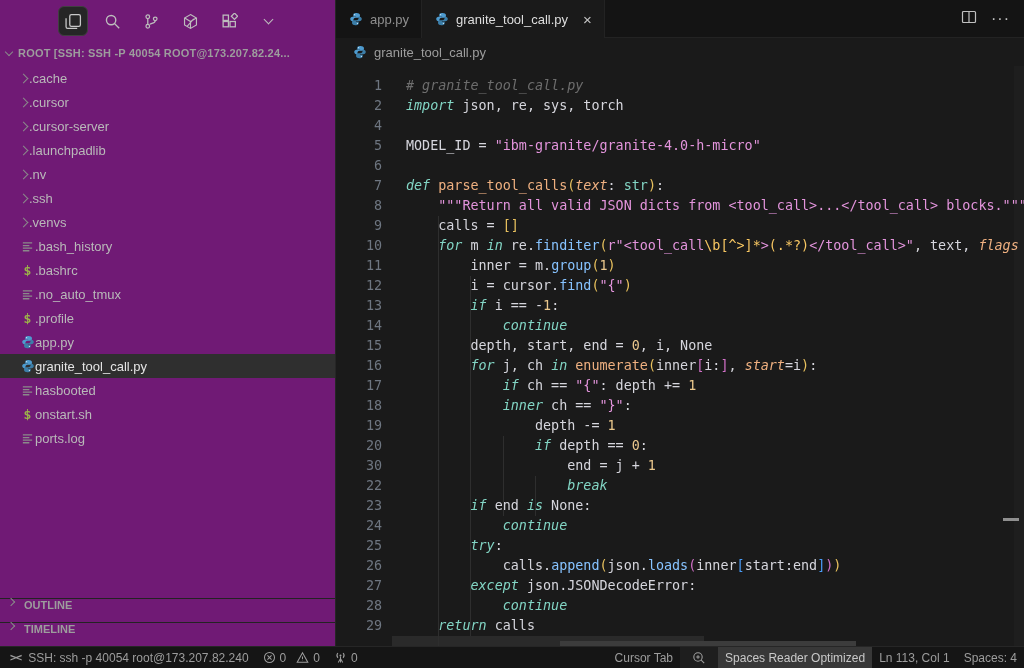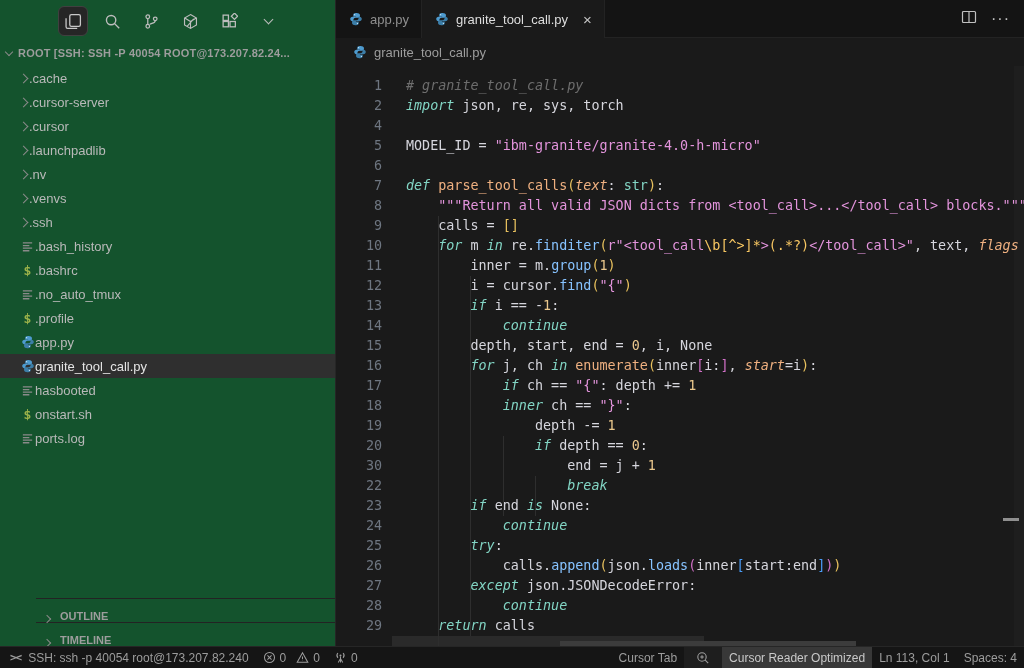--- a/index.html
+++ b/index.html
@@ -2,43 +2,43 @@
 <html><head>
 <meta charset="utf-8">
 <style>
   * { margin:0; padding:0; box-sizing:border-box; }
   html,body { width:1024px; height:668px; overflow:hidden; background:#1a1a1a;
               font-family:"Liberation Sans", sans-serif; }
   .app { position:relative; width:1024px; height:668px; background:#1a1a1a; color:#d6d6dd; }
 
   
   .sidebar { position:absolute; left:0; top:0; width:336px; height:646px;
-             background:#14532d; border-right:1px solid #262626; overflow:hidden; }
+             background:#701a75; border-right:1px solid #262626; overflow:hidden; }
   .activity-row { height:42px; display:flex; align-items:center; gap:9px; padding-left:58px; }
   .act-btn { width:30px; height:30px; display:flex; align-items:center; justify-content:center;
              border-radius:6px; color:#bdbdbd; }
   .act-btn.sel { background:#262626; border:1px solid #404040; }
   .act-btn svg { display:block; }
   .side-header { height:22px; display:flex; align-items:center; gap:6px; padding-left:6px;
                  color:#9d9d9d; font-size:11px; font-weight:bold; letter-spacing:.2px;
                  white-space:nowrap; overflow:hidden; }
   .tree { margin-top:2px; }
   .tree-row { height:24px; display:flex; align-items:center; padding-left:20px; 
               color:#b9b9b9; font-size:13px; cursor:pointer; white-space:nowrap; }
   .tree-row.sel { background:#2f2f2f; color:#e4e4e4; }
   .chev { width:7px; height:7px; border-right:1.4px solid #8a8a8a; border-bottom:1.4px solid #8a8a8a;
           display:inline-block; flex:0 0 auto; }
   .chev.right { transform:rotate(-45deg); margin-right:2px; }
   .chev.down  { transform:rotate(45deg); margin-top:-3px; }
   .chev.small { width:6px; height:6px; }
   .tree-ico { width:15px; height:15px; display:flex; align-items:center; justify-content:center; flex:0 0 auto; }
   .ic-shell { color:#9cb24a; font-weight:bold; font-size:13px; font-family:"DejaVu Sans Mono",monospace; }
   .side-bottom { position:absolute; left:0; bottom:0; width:100%; }
-  .side-sec { height:24px; display:flex; align-items:flex-end; gap:8px; padding-left:8px;
-              border-top:1px solid #232323; color:#9d9d9d; font-size:11px; font-weight:bold;margin-left:36px; }
+  .side-sec { height:24px; display:flex; align-items:flex-start; gap:8px; padding-left:8px;
+              border-top:1px solid #232323; color:#9d9d9d; font-size:11px; font-weight:bold; }
 
   
   .main { position:absolute; left:336px; top:0; width:688px; height:646px; }
   .tabbar { position:absolute; left:0; top:0; width:100%; height:38px; background:#141414;
             border-bottom:1px solid #232323; display:flex; }
   .tab { height:38px; display:flex; align-items:center; gap:7px; padding:0 12px;
          font-size:13px; border-right:1px solid #232323; cursor:pointer; }
   .tab.inactive { color:#8f8f8f; background:#141414; }
   .tab.active { color:#dedede; background:#1a1a1a; border-bottom:1px solid #1a1a1a; height:39px; }
   .tab-close { margin-left:8px; color:#c5c5c5; font-size:15px; line-height:1; }
@@ -141,41 +141,41 @@
       <span>ROOT [SSH: SSH -P 40054 ROOT@173.207.82.24...</span>
     </div>
 
     <div class="tree">
         <div class="tree-row">
           <span class="chev right"></span>
           <span>.cache</span>
         </div>
         <div class="tree-row">
           <span class="chev right"></span>
+          <span>.cursor</span>
+        </div>
+        <div class="tree-row">
+          <span class="chev right"></span>
           <span>.cursor-server</span>
         </div>
         <div class="tree-row">
           <span class="chev right"></span>
-          <span>.cursor</span>
-        </div>
-        <div class="tree-row">
-          <span class="chev right"></span>
           <span>.launchpadlib</span>
         </div>
         <div class="tree-row">
           <span class="chev right"></span>
           <span>.nv</span>
         </div>
         <div class="tree-row">
           <span class="chev right"></span>
+          <span>.ssh</span>
+        </div>
+        <div class="tree-row">
+          <span class="chev right"></span>
           <span>.venvs</span>
-        </div>
-        <div class="tree-row">
-          <span class="chev right"></span>
-          <span>.ssh</span>
         </div>
         <div class="tree-row">
           <span class="tree-ico">
             <svg width="13" height="13" viewBox="0 0 14 14" stroke="#8a8a8a" stroke-width="1.4">
               <path d="M2 3.2h10M2 6h7M2 8.8h10M2 11.6h7"></path>
             </svg>
           </span>
           <span>.bash_history</span>
         </div>
         <div class="tree-row">
@@ -382,21 +382,21 @@
       <div class="sb-item">
         <span>Cursor Tab</span>
       </div>
       <div class="sb-item sb-zoom">
         <svg class="sbi" width="14" height="14" viewBox="0 0 14 14" fill="none" stroke="#9d9d9d" stroke-width="1.1">
           <circle cx="6" cy="6" r="4.2"></circle>
             <path d="M9.2 9.2l3 3M4.2 6h3.6M6 4.2v3.6"></path>
         </svg>
       </div>
       <div class="sb-item sb-chip">
-        <span>Cursor Reader Optimized</span>
+        <span>Spaces Reader Optimized</span>
       </div>
       <div class="sb-item">
         <span>Ln 113, Col 1</span>
       </div>
       <div class="sb-item">
         <span>Spaces: 4</span>
       </div>
     </div>
   </div>
 </div>

